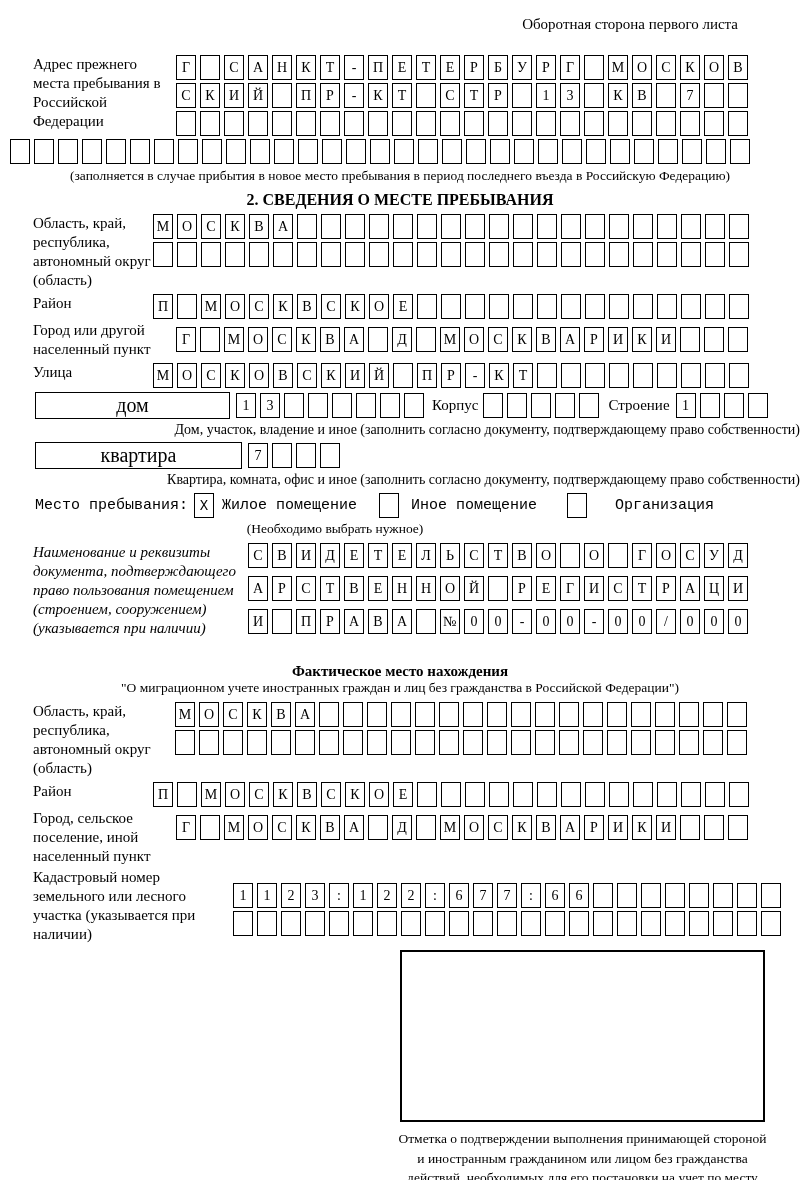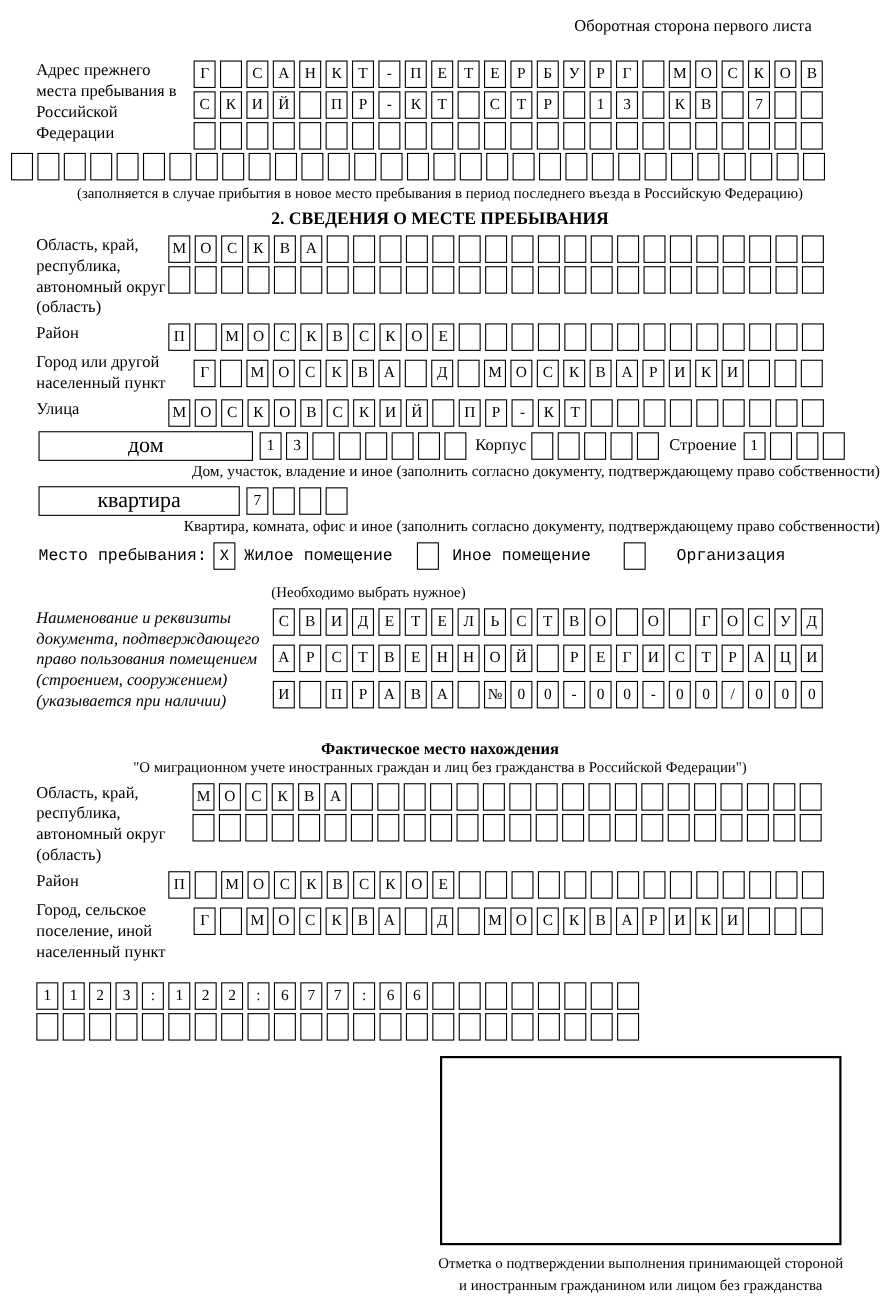--- a/index.html
+++ b/index.html
@@ -334,21 +334,21 @@
     <div class="box-row" style="margin-left:6px;">
         <span class="cell">1</span>
         <span class="cell"></span>
         <span class="cell"></span>
         <span class="cell"></span>
       </div>
   </div>
   <div class="note" style="padding-left:35px; margin-top:3px; font-size:14px;">Дом, участок, владение и иное (заполнить согласно документу, подтверждающему право собственности)</div>
 
   <div class="inline-row" style="margin-top:4px;">
-    <div class="wide-box" style="width:183px;">квартира</div>
+    <div class="wide-box" style="width:207px;">квартира</div>
     <div class="box-row" style="margin-left:6px;">
         <span class="cell">7</span>
         <span class="cell"></span>
         <span class="cell"></span>
         <span class="cell"></span>
       </div>
   </div>
   <div class="note" style="padding-left:35px; margin-top:3px; font-size:14px;">Квартира, комната, офис и иное (заполнить согласно документу, подтверждающему право собственности)</div>
 
   <div class="inline-row" style="margin-top:5px;font-family:Liberation Mono, monospace;">
@@ -359,21 +359,21 @@
     <div class="mini-label" style="margin-left:8px;">Жилое помещение</div>
     <div class="box-row" style="margin-left:22px;">
         <span class="cell"></span>
       </div>
     <div class="mini-label" style="margin-left:12px;">Иное помещение</div>
     <div class="box-row" style="margin-left:30px;">
         <span class="cell"></span>
       </div>
     <div class="mini-label" style="margin-left:28px;">Организация</div>
   </div>
-  <div class="note note-center" style="margin-top:13px; margin-right:130px;">(Необходимо выбрать нужное)</div>
+  <div class="note note-center" style="margin-top:3px; margin-right:130px;">(Необходимо выбрать нужное)</div>
 
   <div class="field" style="margin-top:6px; min-height:116px;">
     <div class="flabel" style="width:215px; padding-right:12px;font-style:italic;">Наименование и реквизиты документа, подтверждающего право пользования помещением (строением, сооружением) (указывается при наличии)</div>
     <div class="boxcol" style="gap:8px;">
       <div class="box-row">
           <span class="cell">С</span>
           <span class="cell">В</span>
           <span class="cell">И</span>
           <span class="cell">Д</span>
           <span class="cell">Е</span>
@@ -559,20 +559,21 @@
         <span class="cell">И</span>
         <span class="cell">К</span>
         <span class="cell">И</span>
         <span class="cell"></span>
         <span class="cell"></span>
         <span class="cell"></span>
       </div>
   </div>
 
   <div class="field" style="margin-top:2px; min-height:80px;">
+    <div class="flabel" style="width:200px;">Кадастровый номер земельного или лесного участка (указывается при наличии)</div>
     <div class="boxcol" style="margin-top:15px;">
       <div class="box-row">
           <span class="cell">1</span>
           <span class="cell">1</span>
           <span class="cell">2</span>
           <span class="cell">3</span>
           <span class="cell">:</span>
           <span class="cell">1</span>
           <span class="cell">2</span>
           <span class="cell">2</span>

